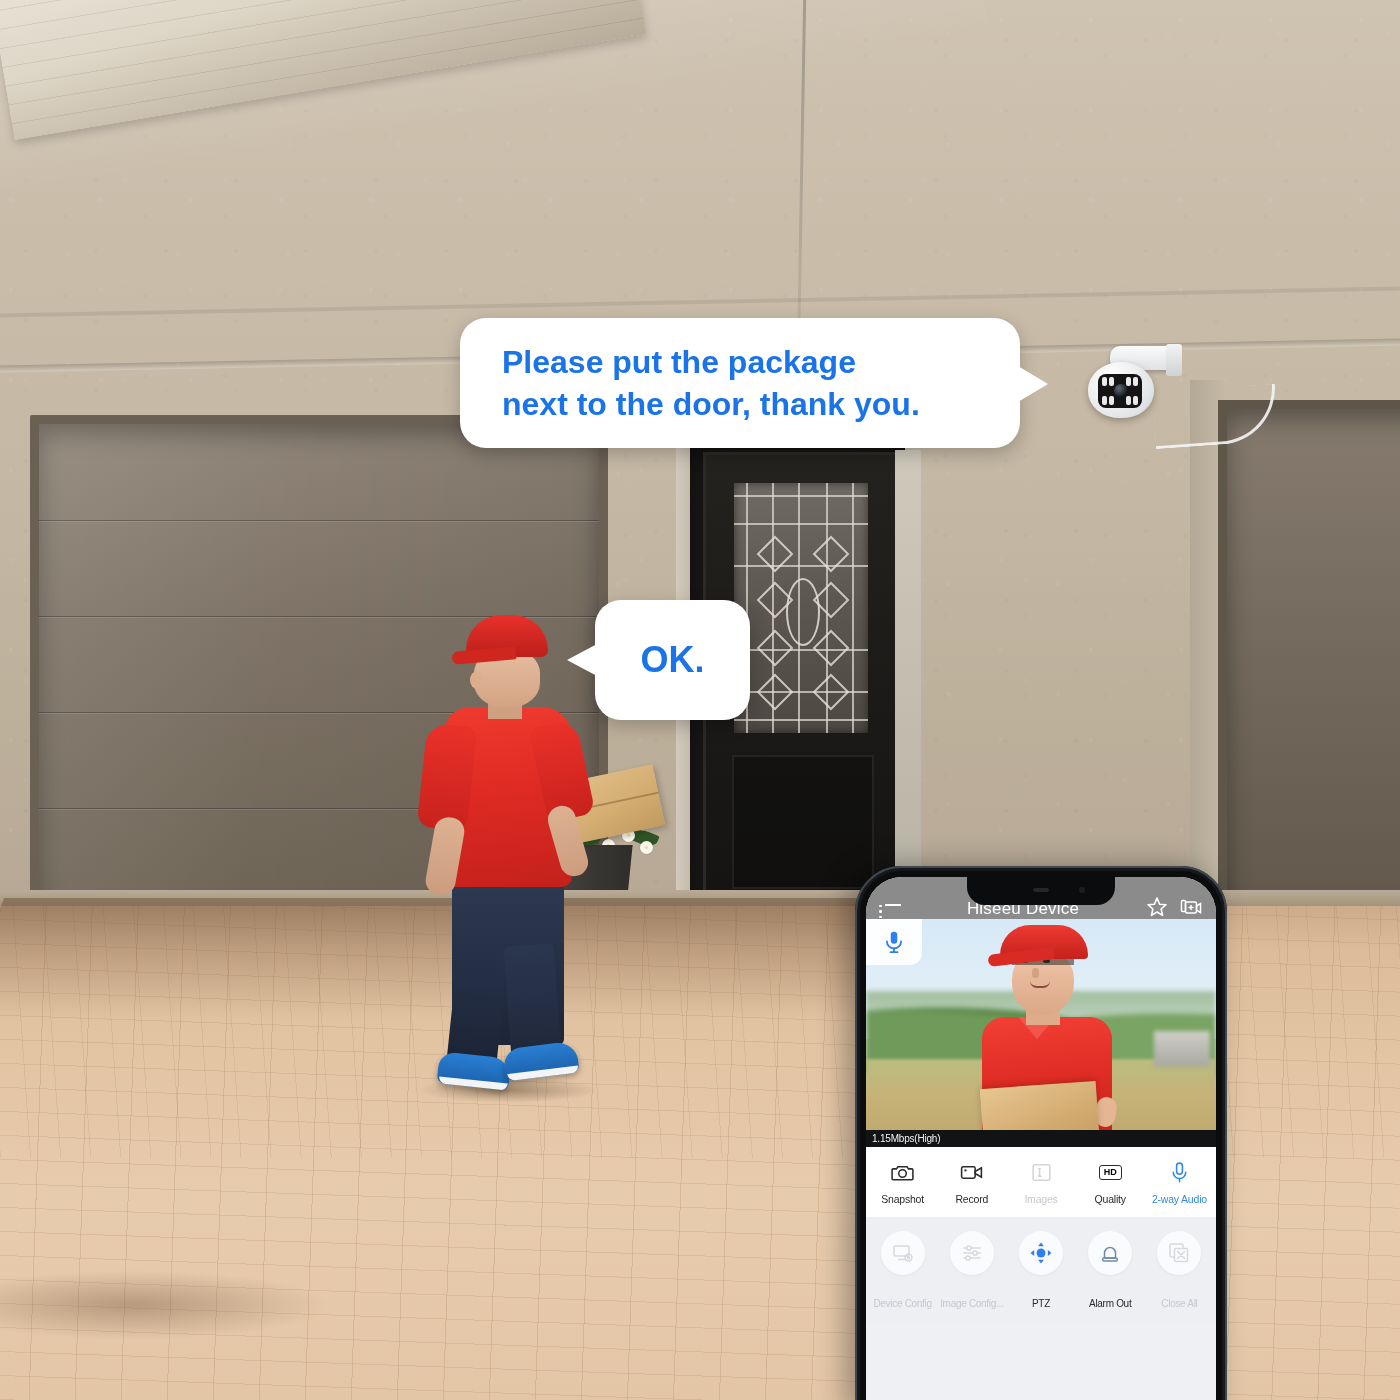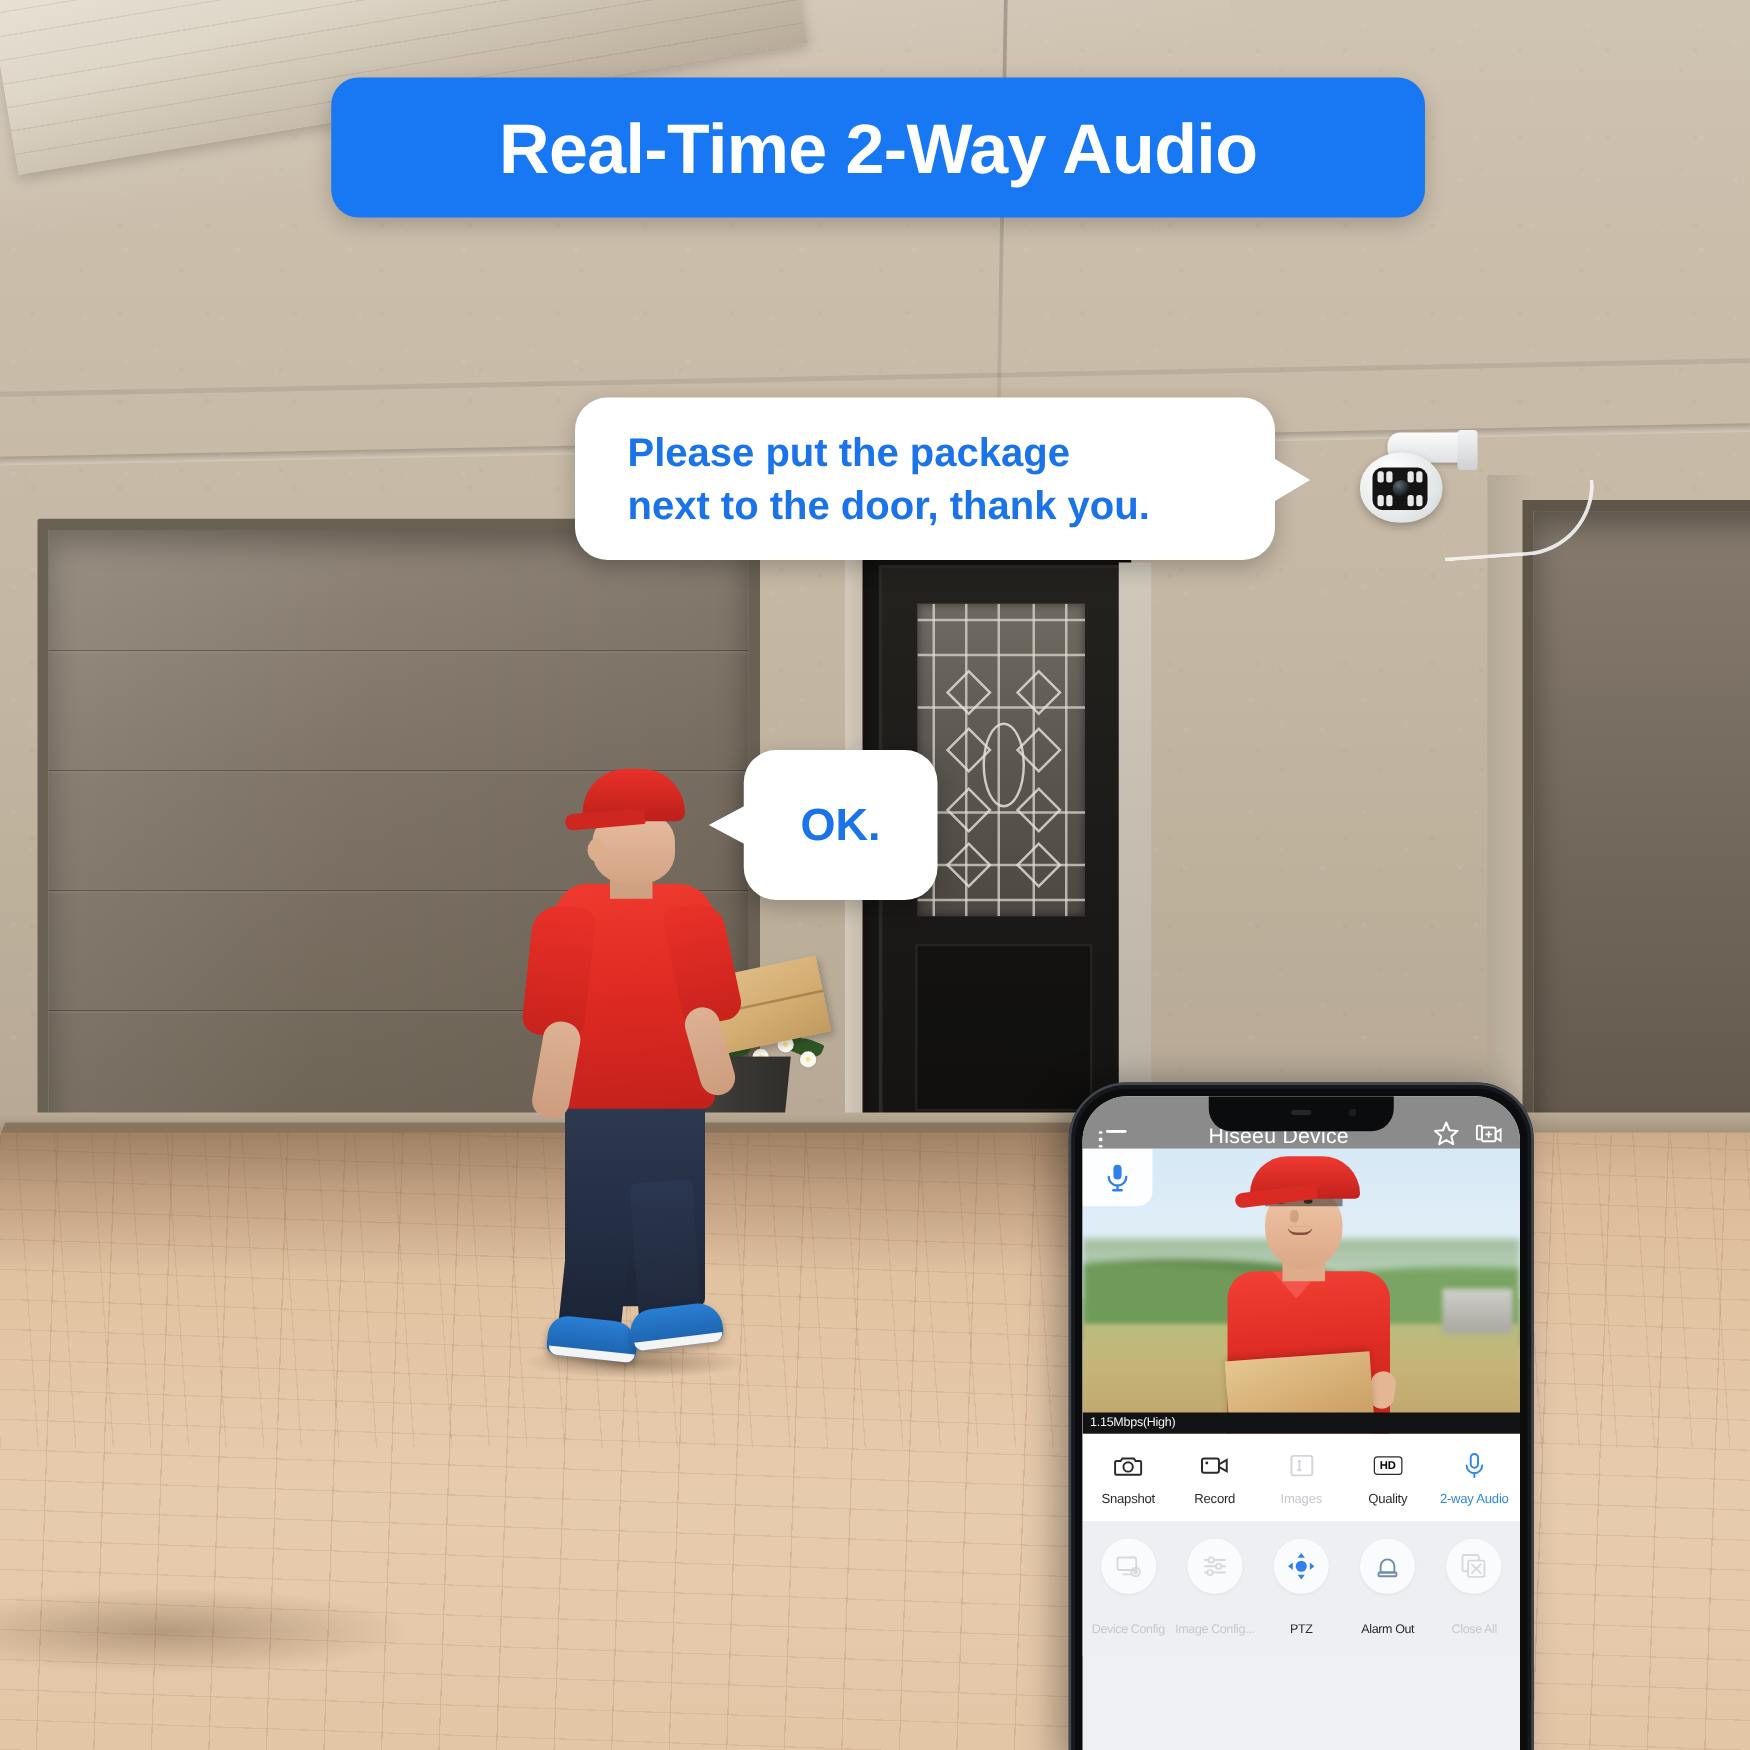--- a/index.html
+++ b/index.html
@@ -505,23 +505,20 @@
           <div class="wc-led2" style="left:4px"></div>
           <div class="wc-led2" style="left:11px"></div>
           <div class="wc-led2" style="right:4px"></div>
           <div class="wc-led2" style="right:11px"></div>
           <div class="wc-lens"></div>
         </div>
       </div>
     </div>
   </div>
 
-  <div class="headline">
-    <h1>Real-Time 2-Way Audio</h1>
-  </div>
 
   <div class="bubble bubble-ok">
     <div class="txt">OK.</div>
     <div class="tail-left"></div>
   </div>
 
   <div class="bubble bubble-main">
     <div class="txt">
       <div>Please put the package</div>
       <div>next to the door, thank you.</div>

